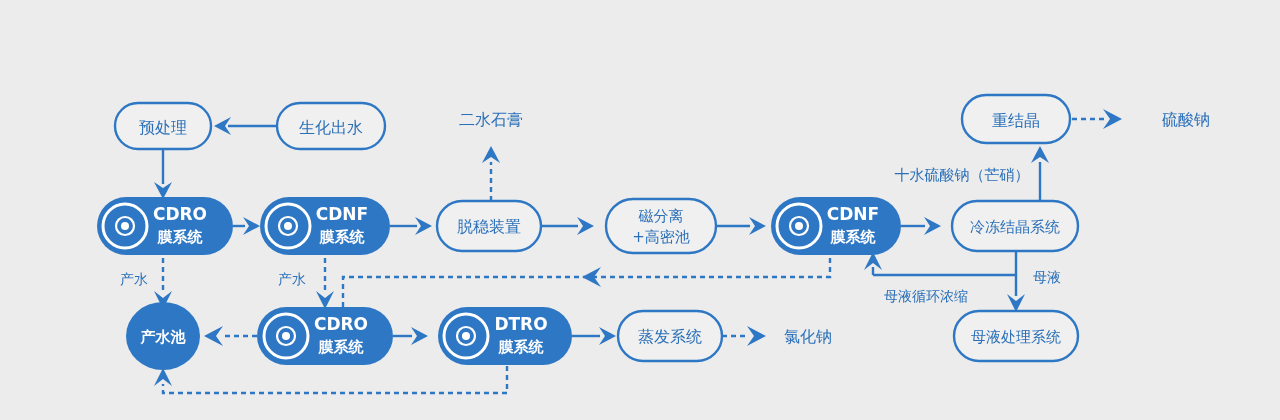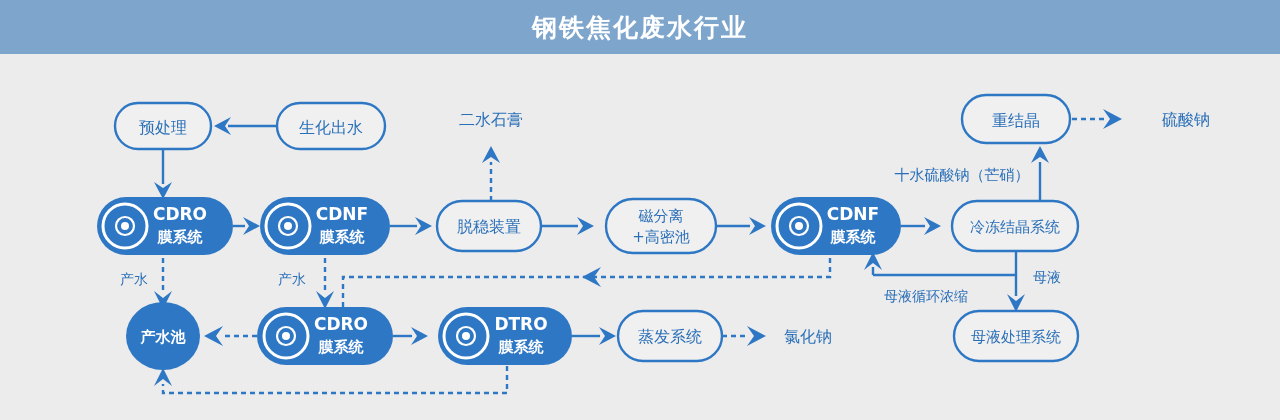--- a/index.html
+++ b/index.html
@@ -32,23 +32,20 @@
   .icon-ring{fill:none;stroke:#ffffff;stroke-width:3;}
   .icon-dot{fill:#ffffff;}
   .icon-inner{fill:none;stroke:#ffffff;stroke-width:2.2;}
   text{font-family:"DejaVu Sans","Liberation Sans",sans-serif;}
 </style>
 </head>
 <body>
 
 <div id="app">
 
-  <div class="header">
-    <div class="header-title">钢铁焦化废水行业</div>
-  </div>
 
   <div class="canvas">
     <svg width="1280" height="366" viewBox="0 0 1280 366">
       <defs>
         <g id="arrowUp">
             <path class="arrow-head" d="M0,0 L-9,17 L0,11 L9,17 Z"></path>
           </g>
       </defs>
 
       <g>

